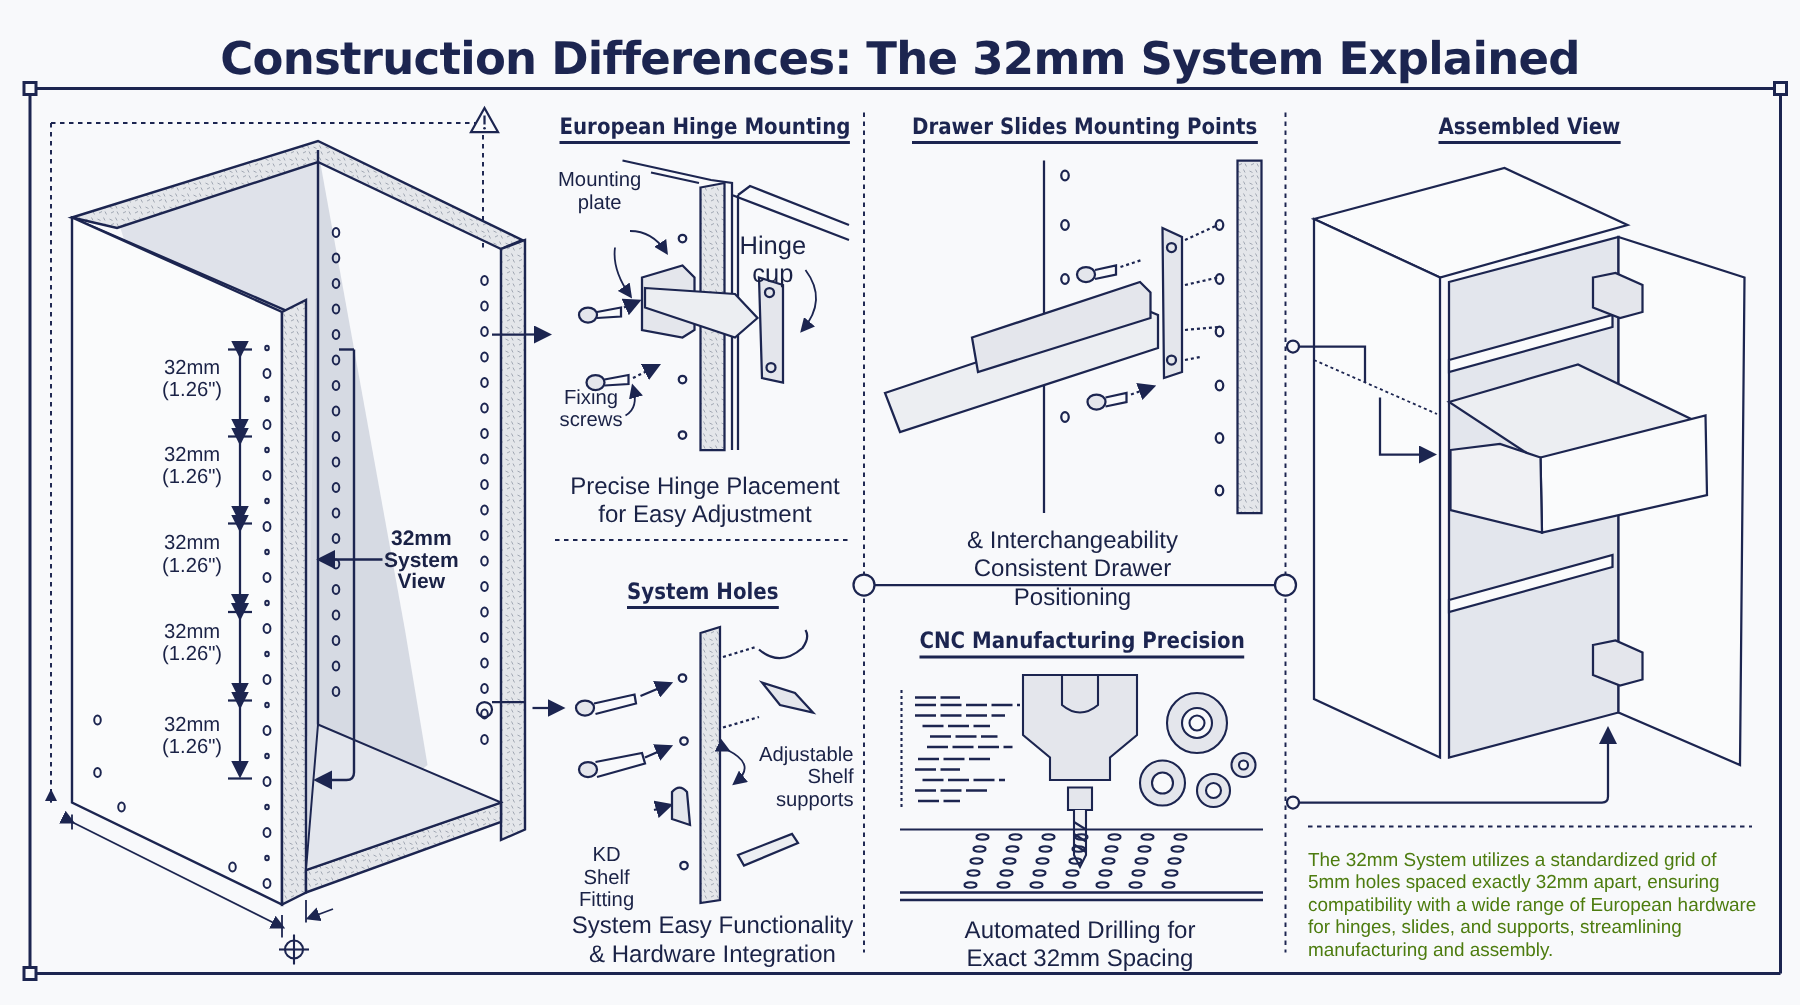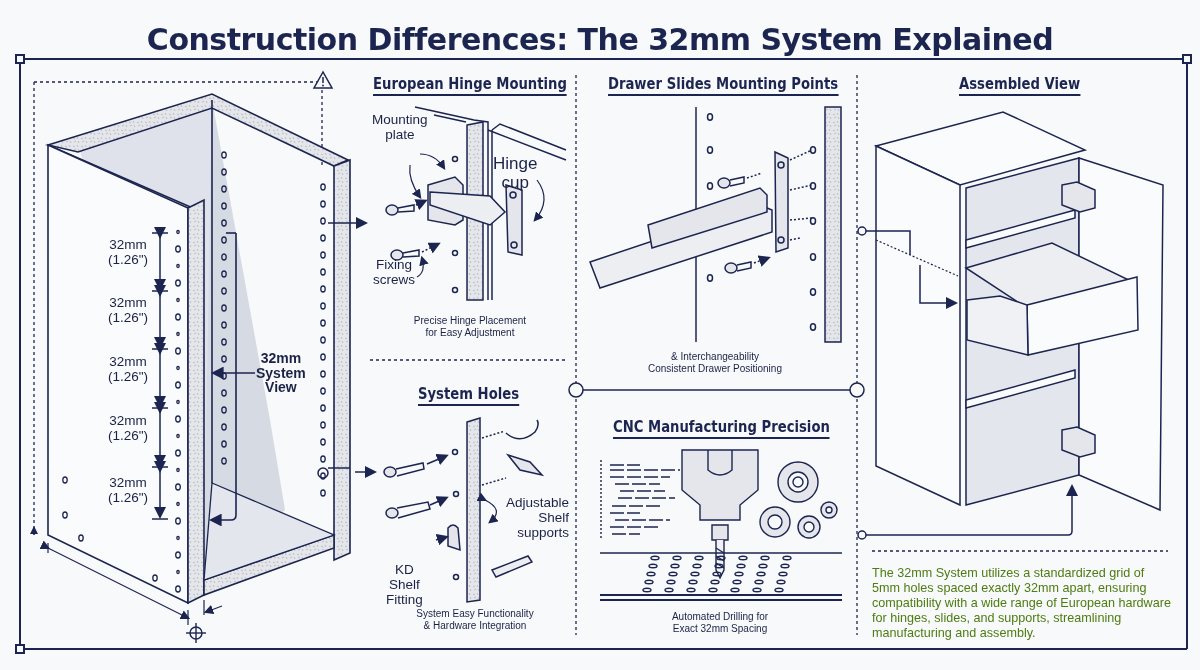--- a/index.html
+++ b/index.html
@@ -4,21 +4,21 @@
 <style>
   html, body { margin:0; padding:0; }
   body { width:1200px; height:670px; background:#f8f9fb; position:relative; overflow:hidden;
          font-family:"Liberation Sans", sans-serif; color:#1a2246; }
   .title { position:absolute; left:0; top:10px; width:1200px; text-align:center;
            font-family:"DejaVu Sans", sans-serif; font-weight:bold; font-size:30px; color:#1c2550; letter-spacing:-0.5px;margin-top:12px; }
   svg.main { position:absolute; left:0; top:0; }
   .lbl { position:absolute; font-family:"Liberation Sans", sans-serif; color:#1a2246; text-align:center; line-height:1.1; }
   .h2 { position:absolute; font-family:"DejaVu Sans", sans-serif; font-weight:bold; font-size:15px; color:#1c2550;
         border-bottom:2px solid #1c2550; padding-bottom:1px; white-space:nowrap; transform:scaleX(0.88); transform-origin:left center; }
-  .cap { position:absolute; font-size:10px; text-align:center; line-height:1.2; color:#1a2246; }
+  .cap { position:absolute; font-size:16px; text-align:center; line-height:1.2; color:#1a2246; }
   .dim { position:absolute; font-size:13.5px; text-align:center; line-height:1.1; }
   .desc { position:absolute; left:872px; top:566px; width:300px; font-size:12.6px; line-height:1.2; color:#4d7c0f; }
   .sys { position:absolute; font-weight:bold; font-size:14px; text-align:center; line-height:1.05; }
 </style>
 </head>
 <body>
 
 <div class="title">Construction Differences: The 32mm System Explained</div>
 
 <svg class="main" width="1200" height="670" viewBox="0 0 1200 670">

